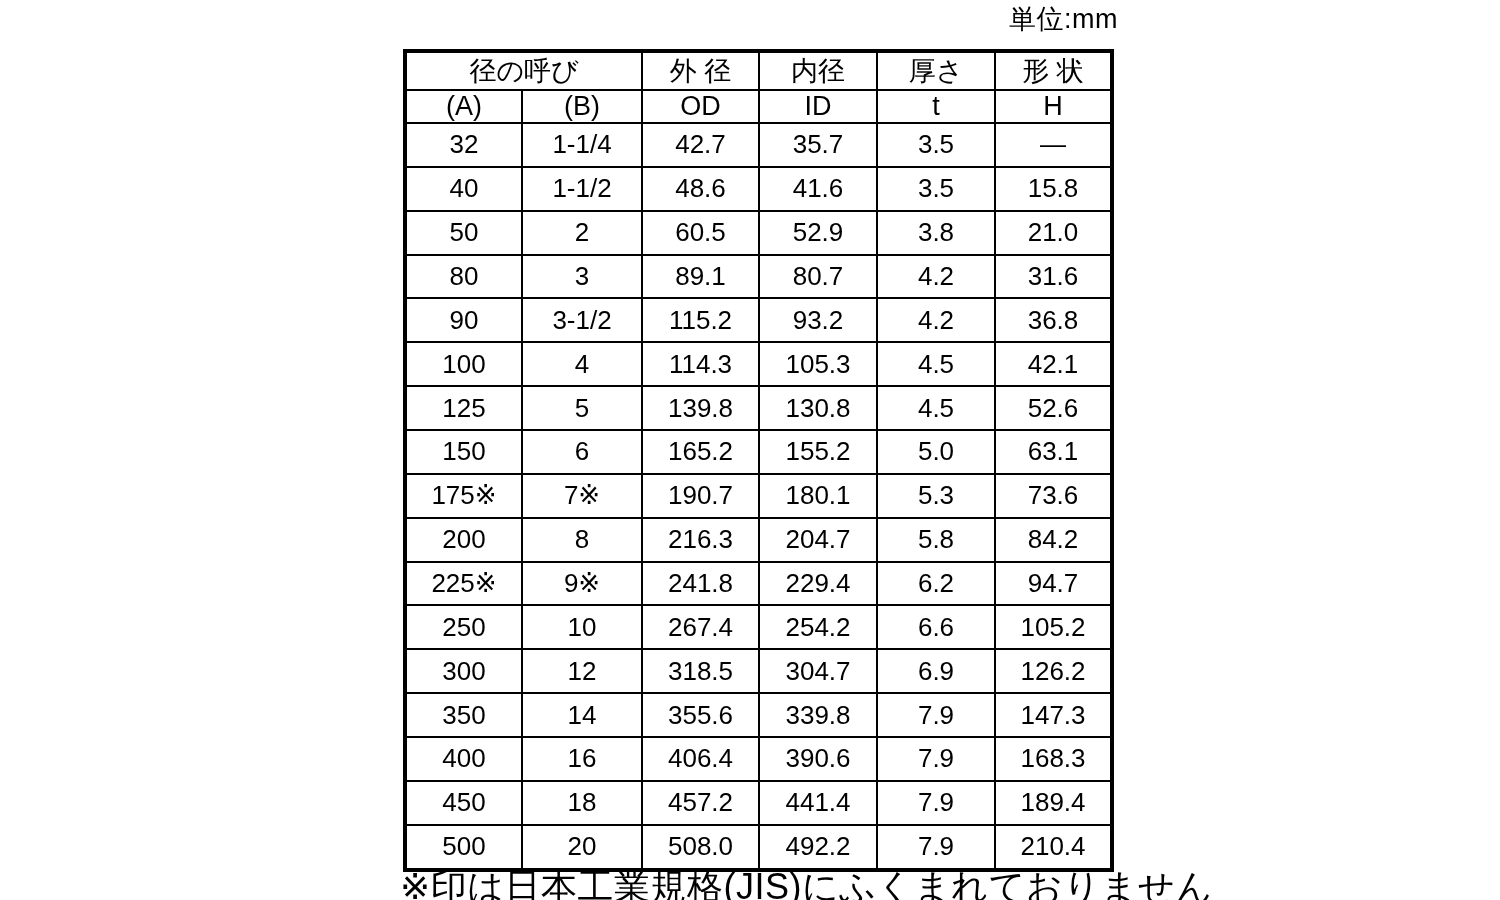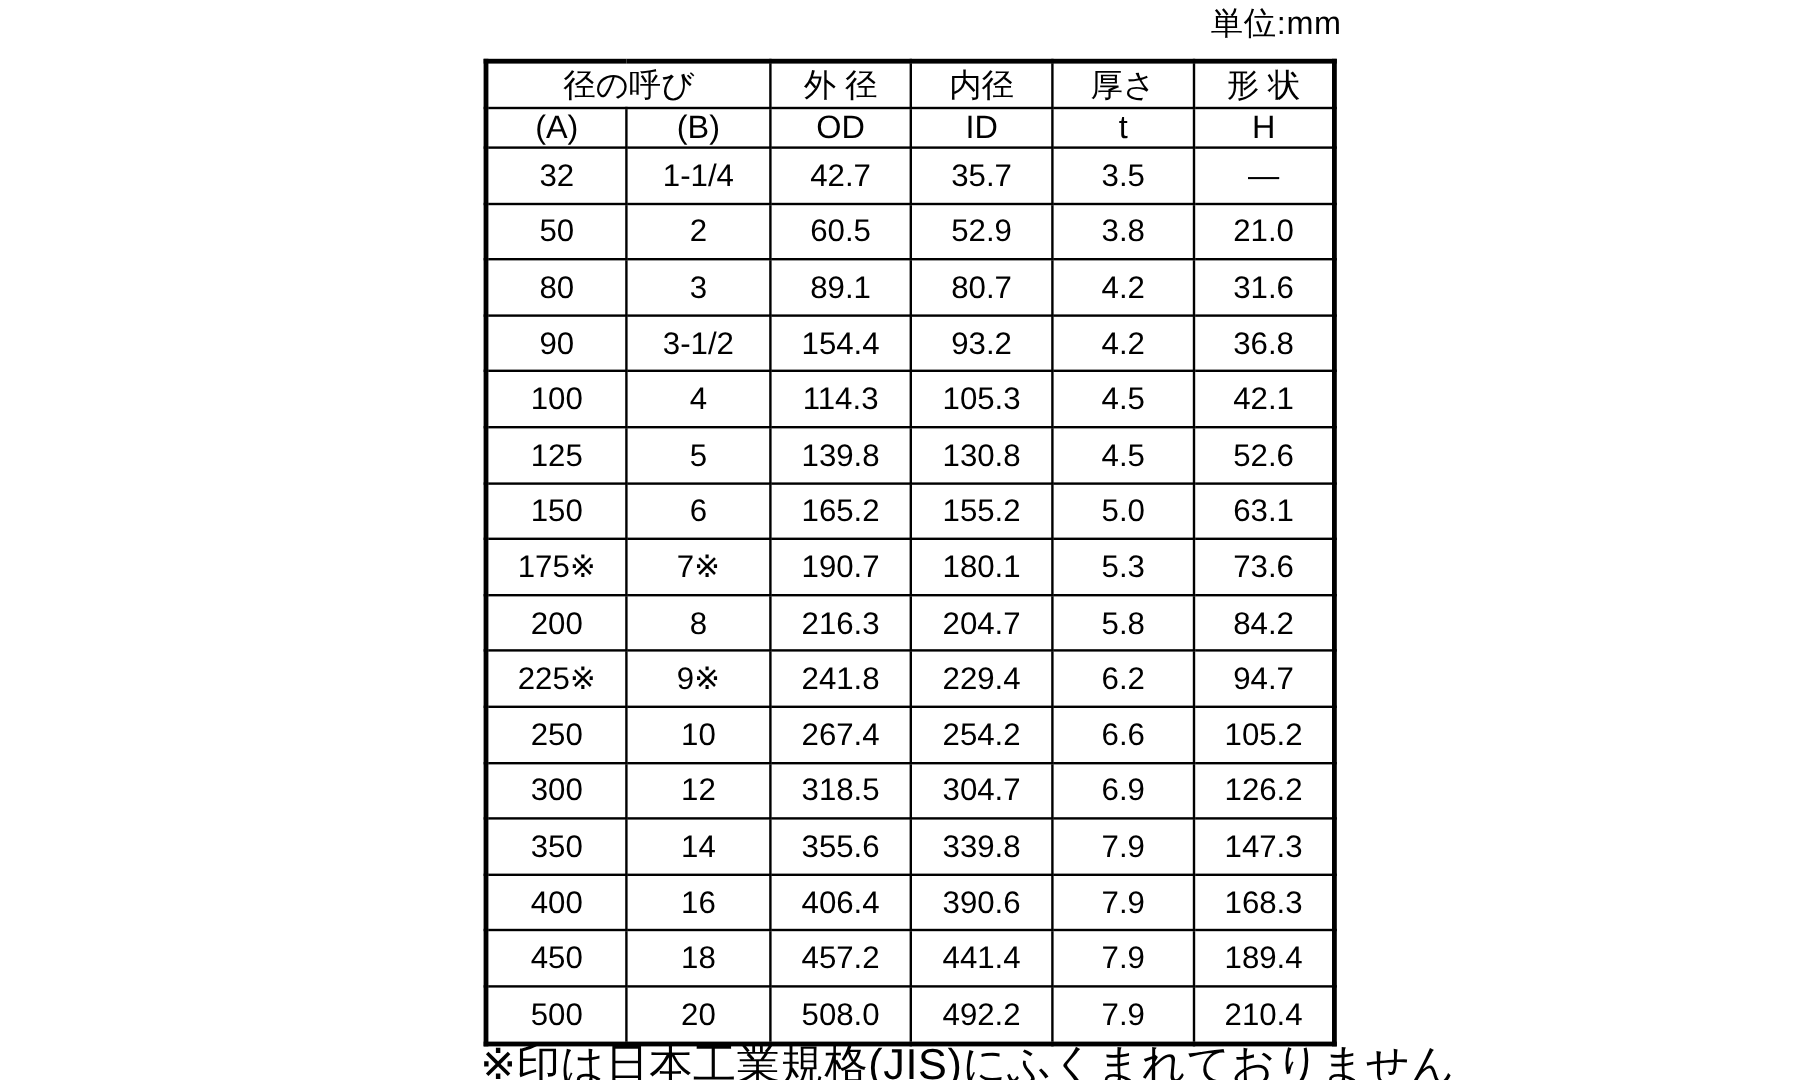--- a/index.html
+++ b/index.html
@@ -95,39 +95,47 @@
     <tbody id="table-body">
         <tr>
           <td>32</td>
           <td>1-1/4</td>
           <td>42.7</td>
           <td>35.7</td>
           <td>3.5</td>
           <td>—</td>
         </tr>
         <tr>
+          <td>40</td>
+          <td>1-1/2</td>
+          <td>48.6</td>
+          <td>41.6</td>
+          <td>3.5</td>
+          <td>15.8</td>
+        </tr>
+        <tr>
           <td>50</td>
           <td>2</td>
           <td>60.5</td>
           <td>52.9</td>
           <td>3.8</td>
           <td>21.0</td>
         </tr>
         <tr>
           <td>80</td>
           <td>3</td>
           <td>89.1</td>
           <td>80.7</td>
           <td>4.2</td>
           <td>31.6</td>
         </tr>
         <tr>
           <td>90</td>
           <td>3-1/2</td>
-          <td>154.4</td>
+          <td>115.2</td>
           <td>93.2</td>
           <td>4.2</td>
           <td>36.8</td>
         </tr>
         <tr>
           <td>100</td>
           <td>4</td>
           <td>114.3</td>
           <td>105.3</td>
           <td>4.5</td>

